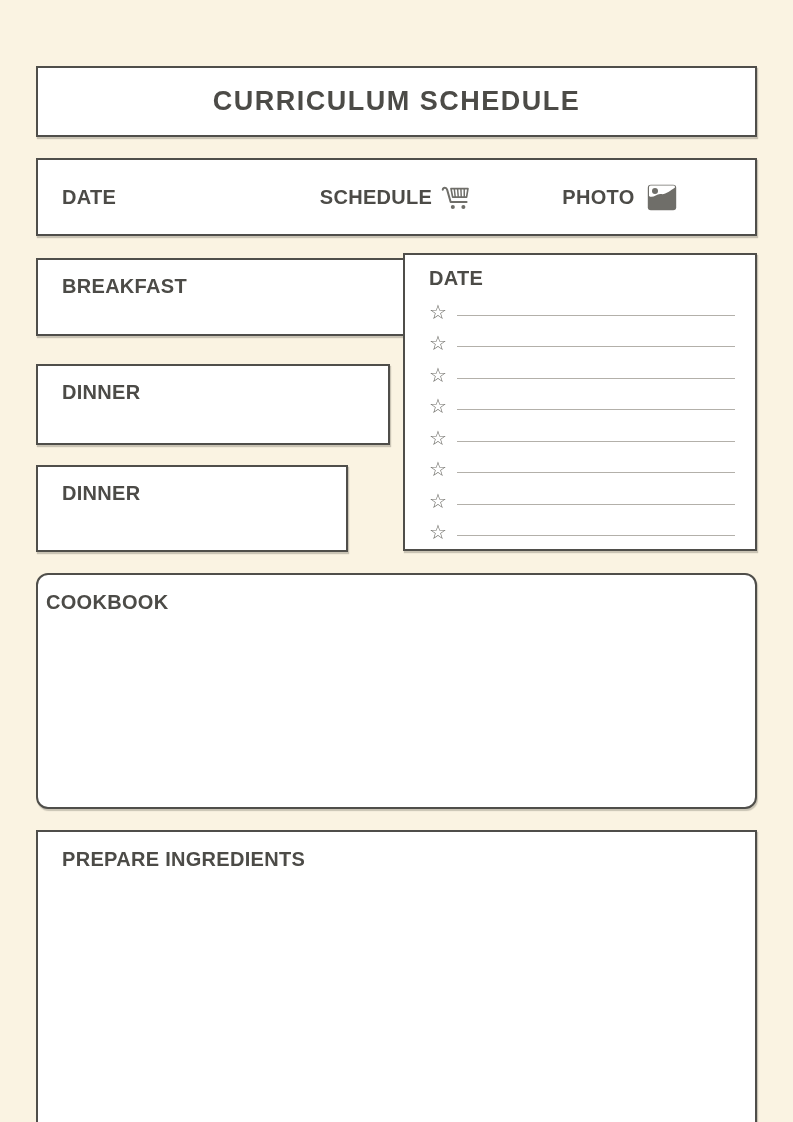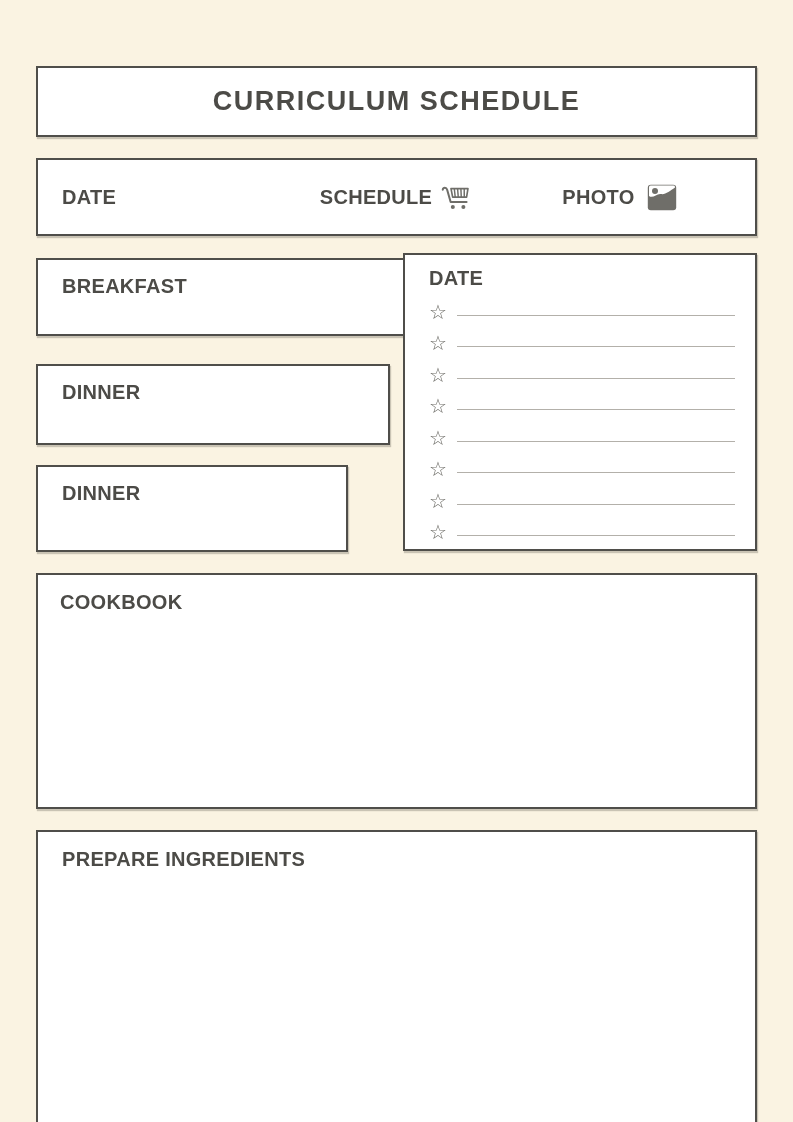--- a/index.html
+++ b/index.html
@@ -81,21 +81,21 @@
   .fill-line{
     flex:1;
     margin-left:6px;
     margin-bottom:7px;
     border-bottom:1.2px solid var(--line);
     font-size:13px;
     color:var(--ink);
     min-height:1px;
   }
   
-  .cookbook-box{left:36px; top:573px; width:721px; height:236px; padding:16px 22px;}
+  .cookbook-box{left:36px; top:573px; width:721px; height:236px; padding:16px 8px;border-radius:12px;}
   .prepare-box {left:36px; top:830px; width:721px; height:304px; padding:16px 24px;}
 </style>
 </head>
 <body>
 
 <div class="page">
 
   <div class="box title-box">
     <div class="title-text">CURRICULUM SCHEDULE</div>
   </div>

